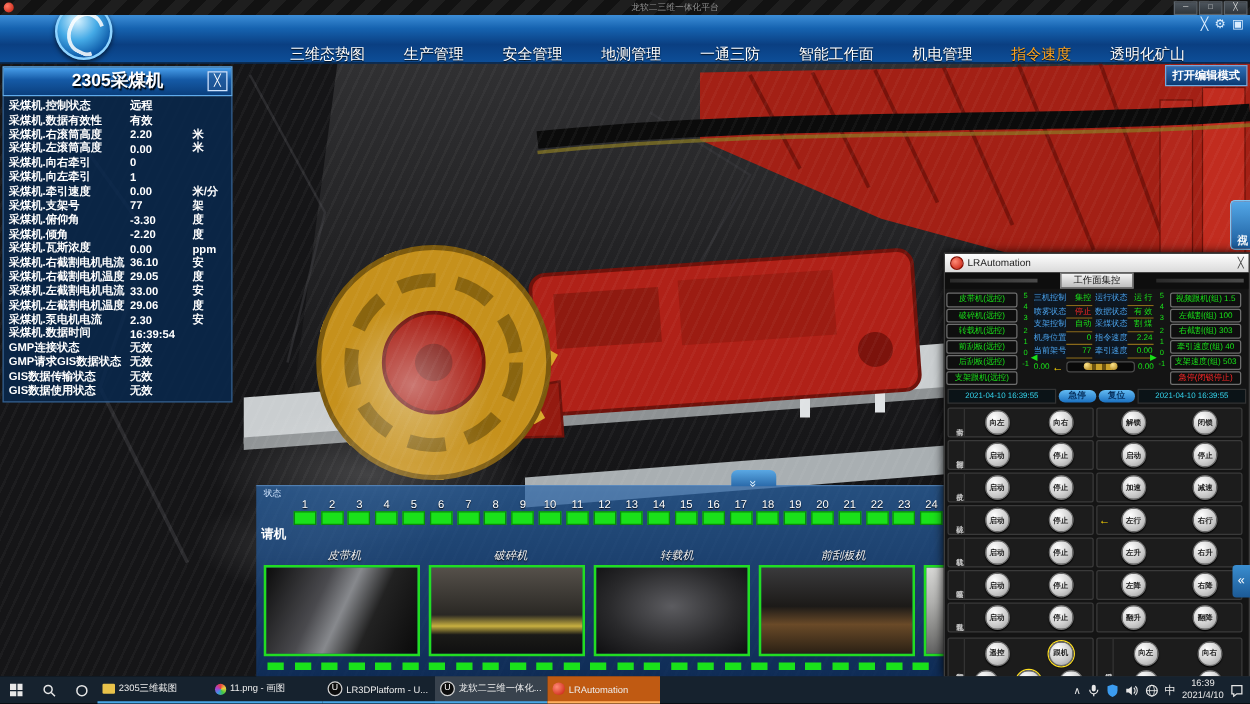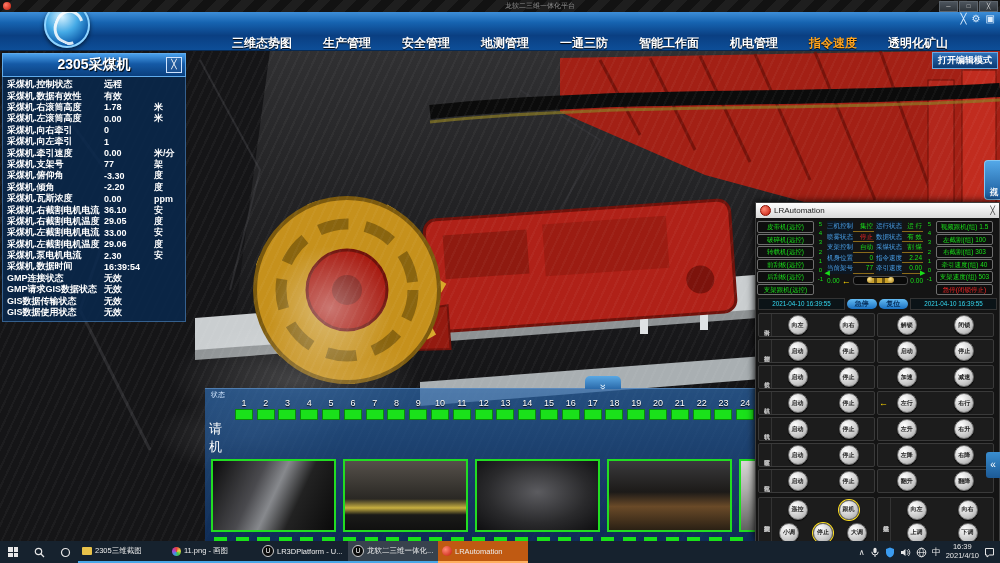--- a/index.html
+++ b/index.html
@@ -14,21 +14,21 @@
   .tb-btn{width:17px;height:9px;background:linear-gradient(#4c545c,#30363c);border:1px solid #5c646c;color:#ddd;font-size:6px;line-height:8px;text-align:center;cursor:pointer;}
 
   
   .header{position:absolute;top:12px;left:0;right:0;height:38px;z-index:30;
     background:linear-gradient(#3d8ed8,#1663b0 28%,#0a3f82 62%,#0d4e98);border-bottom:1px solid #072a54;}
   .logo-circle{position:absolute;left:44px;top:2px;width:42px;height:42px;border-radius:50%;z-index:31;
     background:radial-gradient(circle at 38% 30%,#d6f2ff,#45aae6 40%,#0d5aa8 75%,#063a74);border:2px solid #8fd4ff;box-shadow:0 2px 4px rgba(0,0,0,.6);}
   .logo-swirl{position:absolute;left:8px;top:6px;width:24px;height:28px;border:3px solid #fff;border-radius:50% 60% 40% 55%;border-right-color:transparent;transform:rotate(25deg);opacity:.85;}
   .brand{position:absolute;left:96px;top:19px;font-size:19px;font-weight:bold;color:#fff;letter-spacing:1px;text-shadow:1px 2px 2px rgba(0,0,0,.65);white-space:nowrap;}
   .nav{position:absolute;left:232px;top:23px;display:flex;gap:31px;}
-  .nav-item{font-size:12px;font-weight:bold;color:#fff;text-shadow:0 1px 1px #000;cursor:pointer;white-space:nowrap;}
+  .nav-item{font-size:12px;font-weight:normal;color:#fff;text-shadow:0 1px 1px #000;cursor:pointer;white-space:nowrap;}
   .nav-item.active{color:#ffa41e;}
   .hdr-icons{position:absolute;right:5px;top:1px;display:flex;gap:5px;color:#dceeff;font-size:10px;}
   .hdr-icons span{cursor:pointer;}
   .edit-btn{position:absolute;right:2px;top:52px;z-index:28;font-size:9px;font-weight:bold;color:#fff;cursor:pointer;
     background:linear-gradient(#2d6fb8,#0c3a72);border:1px solid #6caae2;padding:1px 5px;}
 
   
   .scene{position:absolute;top:50px;left:0;width:1000px;height:491px;z-index:1;}
   .scene::after{content:"";position:absolute;inset:0;background:repeating-linear-gradient(115deg,rgba(255,255,255,.035) 0 2px,transparent 2px 8px);pointer-events:none;}
 
@@ -88,21 +88,21 @@
   .arrow-ind{display:none;position:absolute;left:1px;color:#ffd700;font-size:9px;z-index:2;}
   .arrow-ind.show{display:block;}
 
   
   .camera-panel{position:absolute;left:205px;top:388px;width:676px;height:153px;z-index:6;
     background:linear-gradient(rgba(44,102,168,.72),rgba(16,52,104,.8));border-top:1px solid rgba(130,190,245,.55);}
   .cp-chevron{position:absolute;left:380px;top:-13px;width:36px;height:13px;background:linear-gradient(#5aa8e4,#2a6aaa);border-radius:5px 5px 0 0;color:#eaf6ff;text-align:center;cursor:pointer;}
   .cp-chevron span{display:inline-block;transform:rotate(-90deg);font-size:10px;line-height:12px;}
   .cp-status{position:absolute;left:6px;top:1px;font-size:7px;color:#d2e6ff;}
   .cp-numrow{display:flex;padding:9px 0 0 4px;}
-  .cp-rowlabel{width:24px;font-size:13px;font-weight:normal;color:#fff;align-self:flex-end;padding-bottom:2px;margin-top:22px;}
+  .cp-rowlabel{width:24px;font-size:10px;font-weight:bold;color:#fff;align-self:flex-end;padding-bottom:2px;margin-top:22px;}
   .cp-cell{width:21.8px;display:flex;flex-direction:column;align-items:center;}
   .cp-num{font-size:9px;color:#fff;text-shadow:0 1px 1px #000;line-height:10px;}
   .cp-sq{width:16px;height:9px;background:#1ae11a;border:1px solid #0a8a0a;margin-top:1px;}
   .cp-labels{display:flex;margin-top:2px;padding-left:4px;}
   .cp-glabel{width:133px;text-align:center;font-size:9px;font-style:italic;color:#f2f2f2;text-shadow:0 1px 1px #000;}
   .cp-thumbs{display:flex;gap:7px;padding:1px 0 0 6px;}
   .cp-thumb{width:125px;height:73px;border:2px solid #22dd22;box-sizing:border-box;cursor:pointer;}
   .v1{background:linear-gradient(115deg,#0c0c0c,#4a4a4e 35%,#87898d 50%,#222 68%,#0a0a0a);}
   .v2{background:linear-gradient(180deg,#55504a,#2a2824 55%,#c8b040 68%,#1a1a18 78%,#101010);}
   .v3{background:radial-gradient(ellipse at 50% 45%,#5c5c60,#2a2a2c 58%,#0e0e10);}
@@ -274,21 +274,21 @@
         </div>
 
         <div class="sp-row">
           <span class="sp-label">采煤机.数据有效性</span>
           <span class="sp-value">有效</span>
           <span class="sp-unit"></span>
         </div>
 
         <div class="sp-row">
           <span class="sp-label">采煤机.右滚筒高度</span>
-          <span class="sp-value">1.78</span>
+          <span class="sp-value">2.20</span>
           <span class="sp-unit">米</span>
         </div>
 
         <div class="sp-row">
           <span class="sp-label">采煤机.左滚筒高度</span>
           <span class="sp-value">0.00</span>
           <span class="sp-unit">米</span>
         </div>
 
         <div class="sp-row">
@@ -393,20 +393,23 @@
           <span class="sp-unit"></span>
         </div>
       </div>
   </div>
 
   <div class="automation">
     <div class="au-title">
       <span class="au-logo"></span>
       <span class="au-title-text">LRAutomation</span>
       <span class="au-close">╳</span>
+    </div>
+    <div class="au-tabrow">
+      <span class="au-tab">工作面集控</span>
     </div>
 
     <div class="au-cluster">
       <div class="au-lbtns">
 
       <div class="au-sbtn">皮带机(远控)</div>
           <div class="au-sbtn">破碎机(远控)</div>
           <div class="au-sbtn">转载机(远控)</div>
           <div class="au-sbtn">前刮板(远控)</div>
           <div class="au-sbtn">后刮板(远控)</div>
@@ -797,20 +800,28 @@
             <span class="cp-num">24</span>
             <span class="cp-sq"></span>
           </span>
 
           <span class="cp-cell">
             <span class="cp-num">25</span>
             <span class="cp-sq"></span>
           </span>
         </span>
     </div>
+    <div class="cp-labels">
+
+    <span class="cp-glabel">皮带机</span>
+        <span class="cp-glabel">破碎机</span>
+        <span class="cp-glabel">转载机</span>
+        <span class="cp-glabel">前刮板机</span>
+        <span class="cp-glabel">后刮板机</span>
+      </div>
     <div class="cp-thumbs">
 
     <div class="cp-thumb v1"></div>
         <div class="cp-thumb v2"></div>
         <div class="cp-thumb v3"></div>
         <div class="cp-thumb v4"></div>
         <div class="cp-thumb v5"></div>
       </div>
     <div class="cp-dashes">
 

